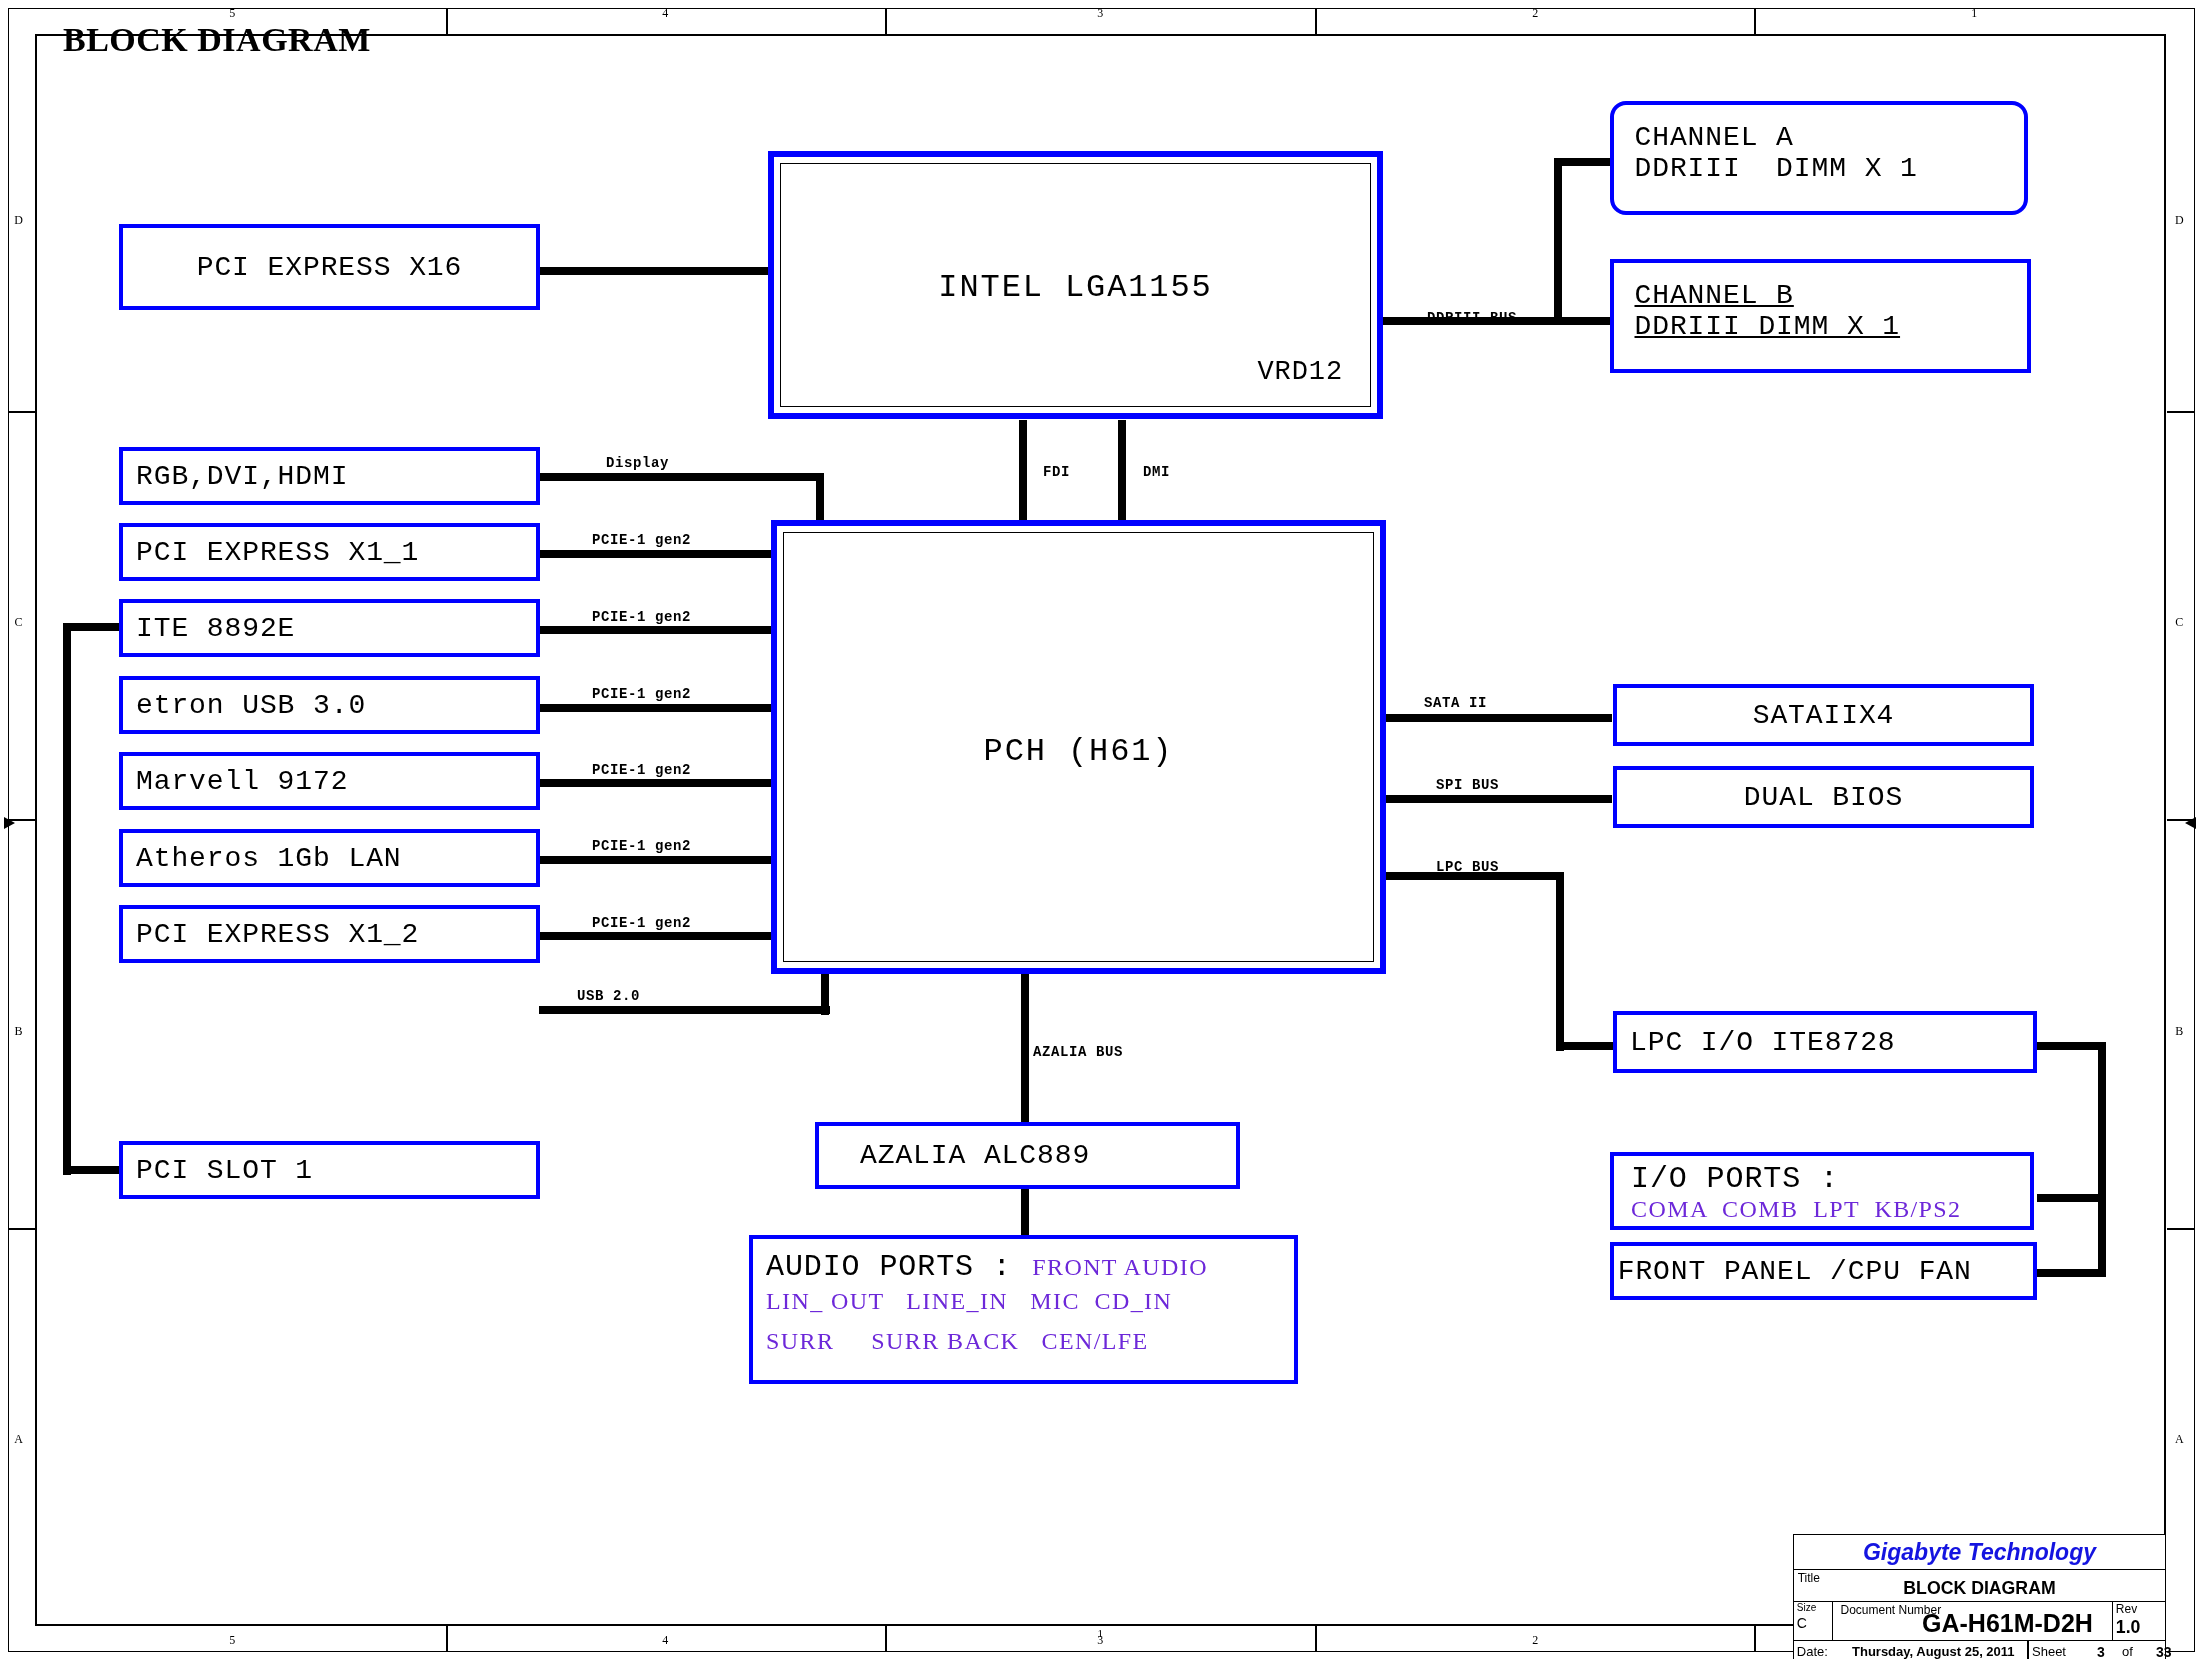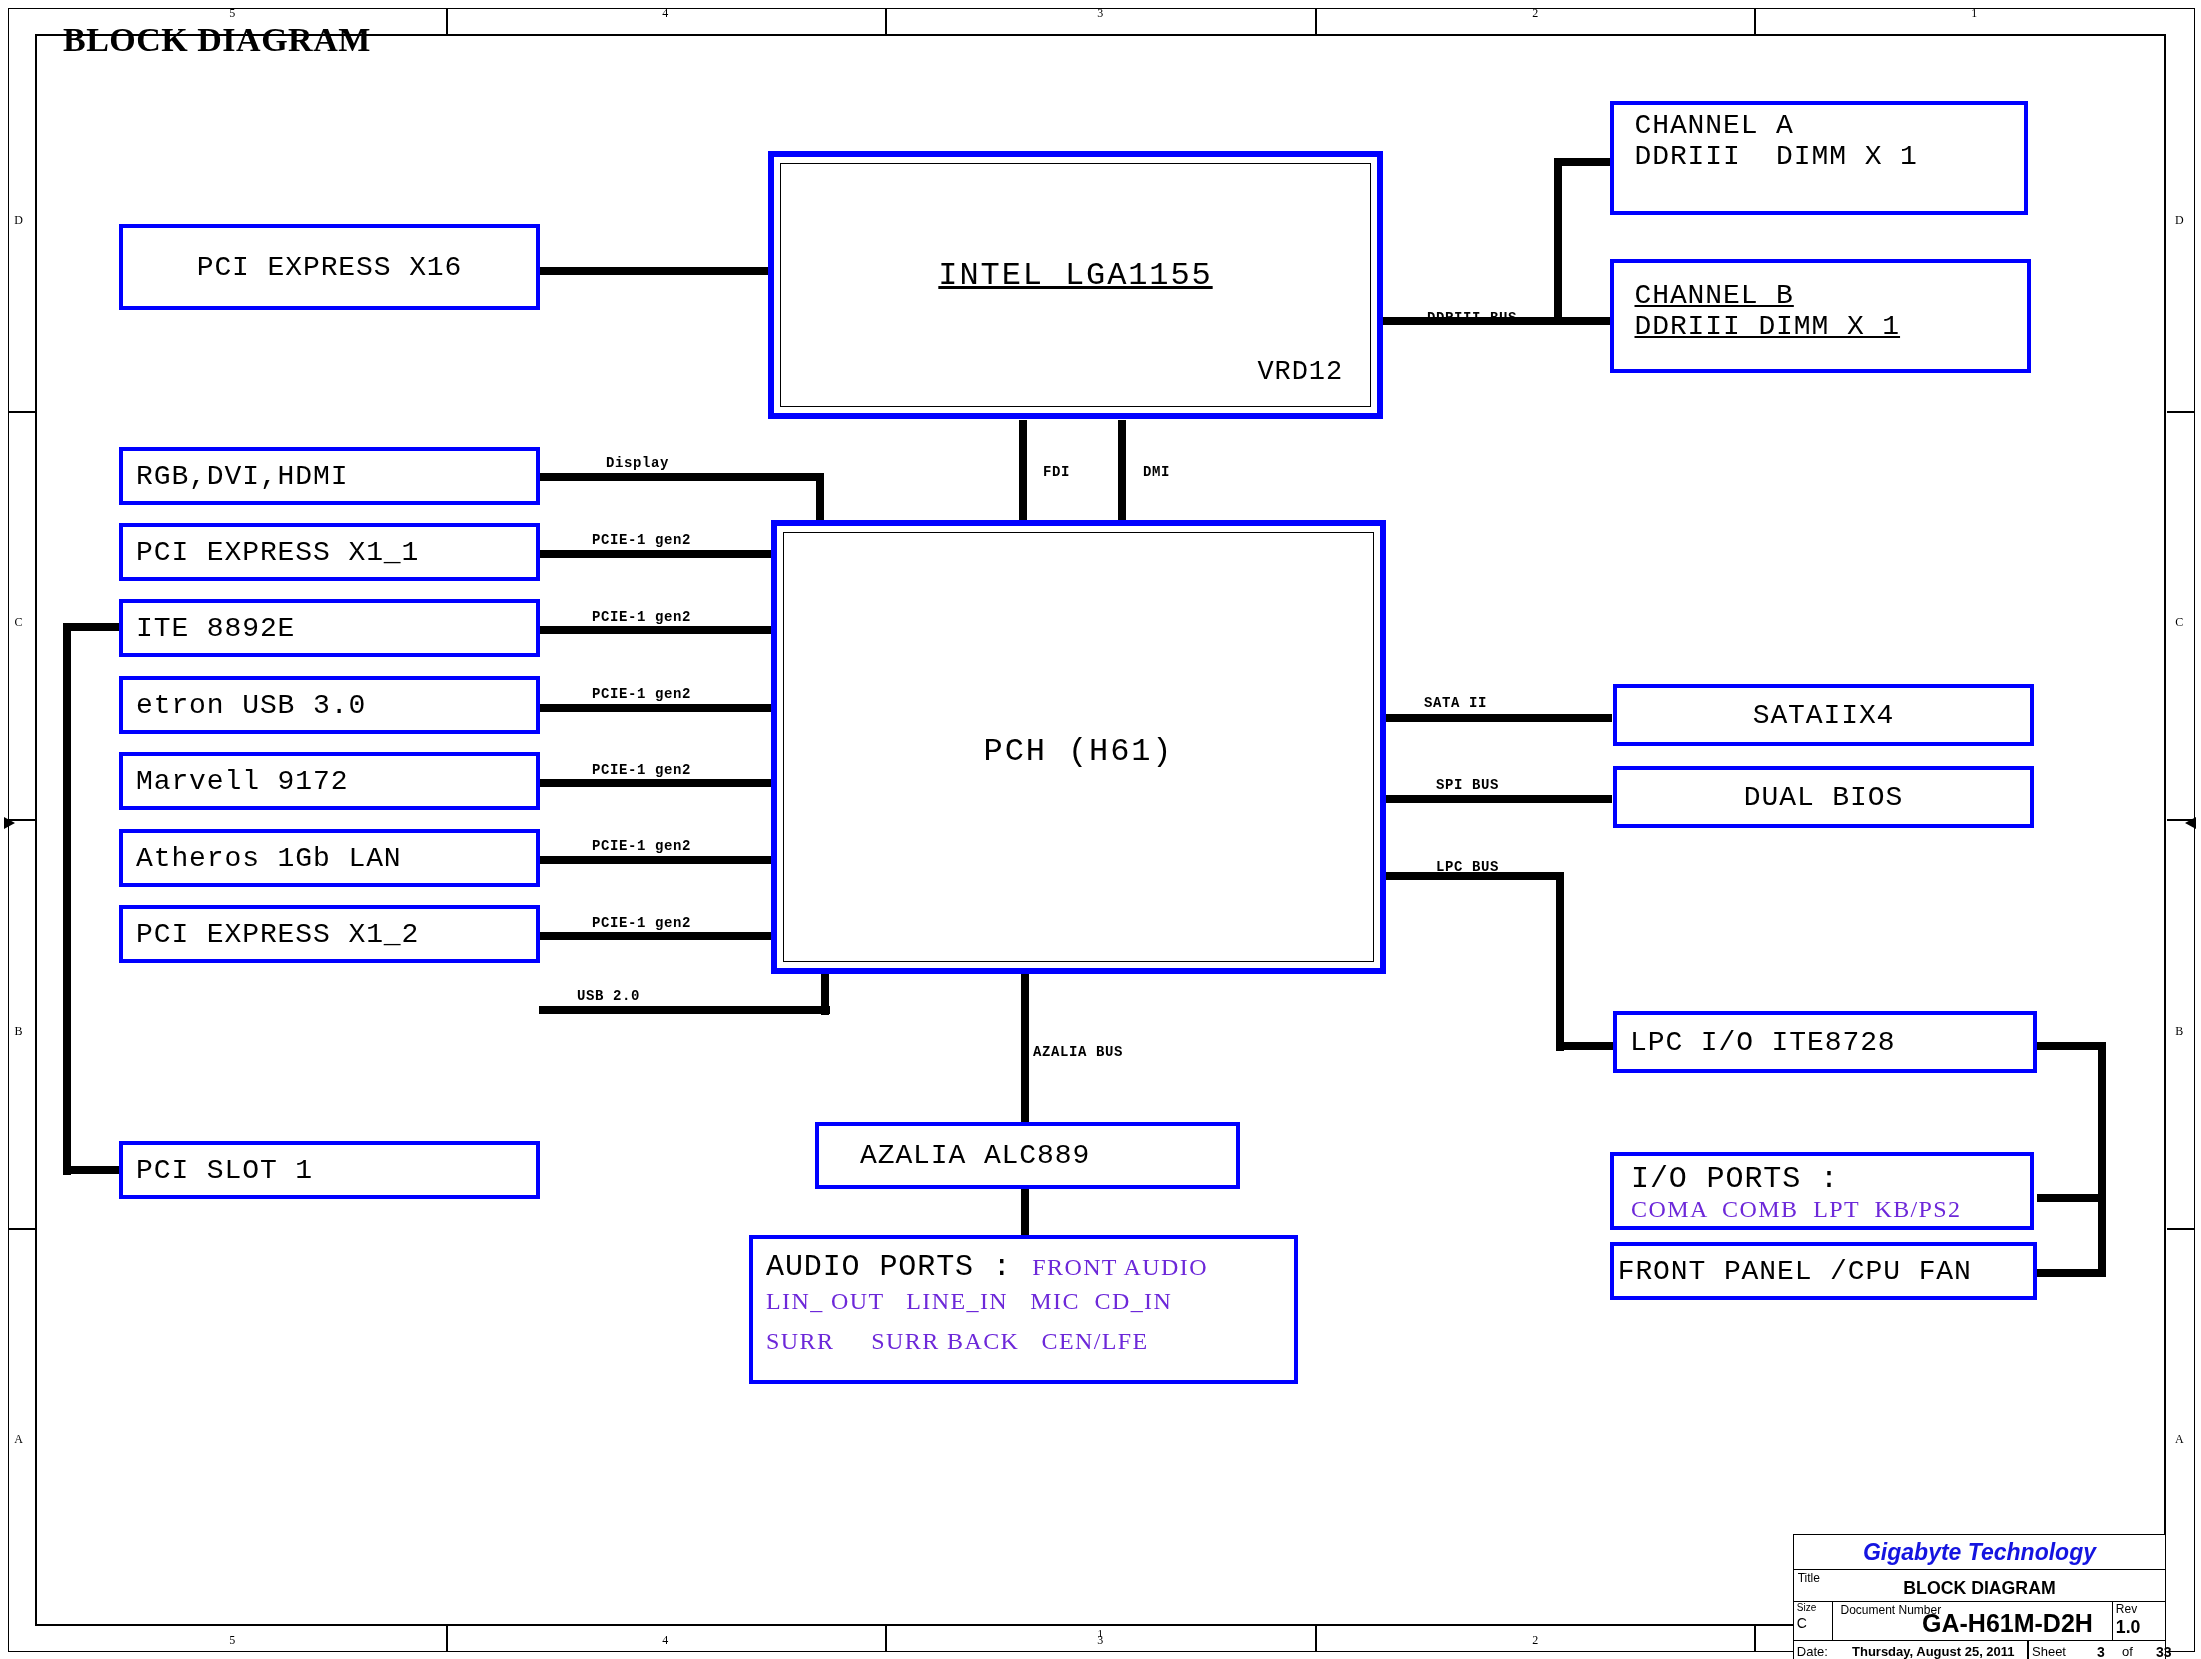--- a/index.html
+++ b/index.html
@@ -343,21 +343,21 @@
   <div class="wire wire-v" style="left:2098px;top:1042px;height:235px;"></div>
   <div class="wire wire-h" style="left:2037px;top:1194px;width:69px;"></div>
   <div class="wire wire-h" style="left:2037px;top:1269px;width:69px;"></div>
 
   <div class="wire wire-v" style="left:1021px;top:970px;height:157px;"></div>
 
   <div class="wire wire-v" style="left:1021px;top:1186px;height:56px;"></div>
 
   <div class="chip" style="left:768px;top:151px;width:615px;height:268px;">
     <div class="inner"></div>
-    <div class="chip-title" style="top:100px;text-decoration:underline;">INTEL LGA1155</div>
+    <div class="chip-title" style="top:112px;">INTEL LGA1155</div>
     <div class="chip-sub" style="right:34px;bottom:26px;">VRD12</div>
   </div>
 
   <div class="chip" style="left:771px;top:520px;width:615px;height:454px;">
     <div class="inner"></div>
     <div class="chip-title" style="top:207px;">PCH (H61)</div>
   </div>
 
   <div class="blk center" style="left:119px;top:224px;width:421px;height:86px;">
     <span class="lbl">PCI EXPRESS X16</span>
@@ -389,21 +389,21 @@
 
   <div class="blk padleft" style="left:119px;top:905px;width:421px;height:58px;">
     <span class="lbl">PCI EXPRESS X1_2</span>
   </div>
 
 
   <div class="blk padleft" style="left:119px;top:1141px;width:421px;height:58px;">
     <span class="lbl">PCI SLOT 1</span>
   </div>
 
-  <div class="blk stack" style="left:1610px;top:101px;width:418px;height:114px;padding-left:20.5px;padding-top:5px;">
+  <div class="blk stack" style="left:1610px;top:101px;width:418px;height:114px;padding-left:20.5px;padding-top:17px;border-radius:16px;">
     <div class="line1">CHANNEL A</div>
     <div class="line2">DDRIII  DIMM X 1</div>
   </div>
 
   <div class="blk stack" style="left:1610px;top:259px;width:421px;height:114px;padding-left:20.5px;padding-top:17px;text-decoration:underline;">
     <div class="line1">CHANNEL B</div>
     <div class="line2">DDRIII DIMM X 1</div>
   </div>
 
   <div class="blk center" style="left:1613px;top:684px;width:421px;height:62px;">

